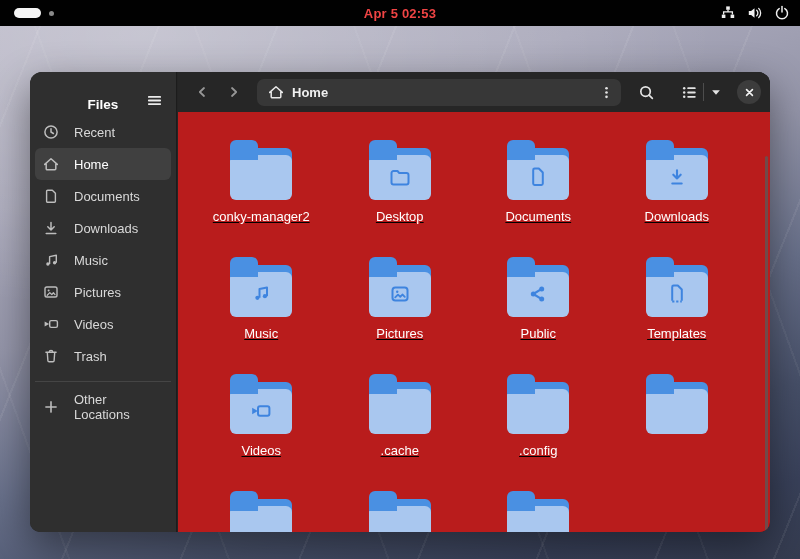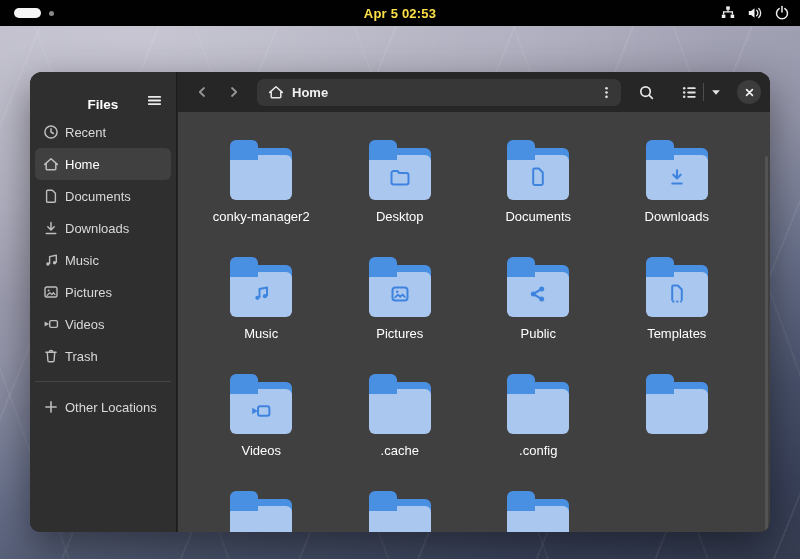--- a/index.html
+++ b/index.html
@@ -10,21 +10,21 @@
   .wallpaper { position:absolute; inset:0;
     background:
       repeating-linear-gradient(112deg, rgba(255,255,255,0) 0 46px, rgba(255,255,255,.07) 46px 48px, rgba(255,255,255,0) 48px 110px),
       repeating-linear-gradient(70deg, rgba(255,255,255,0) 0 64px, rgba(255,255,255,.05) 64px 66px, rgba(255,255,255,0) 66px 150px),
       radial-gradient(130% 90% at 18% 6%, rgba(255,255,255,.28) 0%, rgba(255,255,255,0) 55%),
       linear-gradient(163deg, #b6b4c4 0%, #a9a8ba 26%, #9495a9 44%, #68708a 62%, #475069 78%, #39415a 90%, #353c50 100%);
   }
 
   
   .topbar { position:absolute; left:0; top:0; width:800px; height:26px;
-    background:#010101; display:flex; align-items:center; color:#fde047; z-index:50; }
+    background:#010101; display:flex; align-items:center; color:#ef4444; z-index:50; }
   .ws-area { position:absolute; left:14px; display:flex; align-items:center; gap:8px; }
   .ws-pill { width:27px; height:10px; border-radius:6px; background:#f5f5f5; }
   .ws-dot  { width:5px; height:5px; border-radius:50%; background:#8a8a8a; }
   .clock { position:absolute; left:0; right:0; text-align:center;
     font-size:13px; font-weight:bold; letter-spacing:.2px; }
   .tray { position:absolute; right:10px; display:flex; align-items:center; gap:10px; }
   .tray .ticon { width:17px; height:17px; display:flex; align-items:center; justify-content:center; color:#efefef; }
   .ticon svg { width:16px; height:16px; }
 
   
@@ -33,21 +33,21 @@
     box-shadow:0 14px 40px rgba(0,0,0,.45); background:#242424; }
 
   
   .sidebar { position:absolute; left:0; top:0; width:147px; height:100%;
     background:#2f2f2f; border-right:1px solid #1c1c1c; }
   .sidebar-header { height:40px; display:flex; align-items:flex-end; justify-content:center; position:relative; }
   .sidebar-title { color:#ffffff; font-size:13.5px; font-weight:bold; }
   .hamburger-btn { position:absolute; right:10px; width:24px; height:24px; border-radius:5px;
     display:flex; align-items:center; justify-content:center; color:#ececec; }
   .side-list { padding:4px 5px 0 5px; }
-  .side-item { height:32px; display:flex; align-items:center; gap:6px; padding:0 8px;
+  .side-item { height:32px; display:flex; align-items:center; gap:15px; padding:0 8px;
     border-radius:6px; color:#d9d9d9; font-size:13px; }
   .side-item.selected { background:#404040; color:#ffffff; }
   .side-item .sicon { width:16px; height:16px; color:#bdbdbd; flex:0 0 16px; display:flex; }
   .side-item .sicon svg { width:16px; height:16px; }
   .side-divider { height:1px; background:#454545; margin:9px 0 9px 0; }
 
   
   .main { position:absolute; left:148px; right:0; top:0; bottom:0; background:#242424; }
   .headerbar { position:absolute; left:0; right:0; top:0; height:40px; background:#262626;
     display:flex; align-items:center; }
@@ -66,21 +66,21 @@
     justify-content:center; color:#e3e3e3; border-radius:6px; }
   .view-split { display:flex; align-items:center; margin-left:16px; height:26px; }
   .view-btn { width:28px; height:26px; display:flex; align-items:center; justify-content:center;
     color:#e3e3e3; }
   .view-sep { width:1px; height:18px; background:#4d4d4d; }
   .caret-btn { width:24px; height:26px; display:flex; align-items:center; justify-content:center; color:#e3e3e3; }
   .close-btn { width:24px; height:24px; margin:0 9px 0 9px; border-radius:50%; background:#3c3c3c;
     display:flex; align-items:center; justify-content:center; color:#f2f2f2; }
 
   
-  .content { position:absolute; left:0; right:0; top:40px; bottom:0; overflow:hidden; background:#404040; }
+  .content { position:absolute; left:0; right:0; top:40px; bottom:0; overflow:hidden; background:#b91c1c;text-decoration:underline; }
   .grid { display:grid; grid-template-columns:repeat(4,1fr); grid-auto-rows:117px;
     padding:26px 24px 0 14px; }
   .folder-cell { display:flex; flex-direction:column; align-items:center; width:118px;
     justify-self:center; }
   .folder-cell svg.ficon { width:66px; height:64px; display:block; }
   .folder-label { margin-top:7px; font-size:13px; color:#ffffff; text-align:center;
     white-space:nowrap; }
 
   .scrollbar { position:absolute; right:2px; top:44px; width:3px; height:386px;
     background:#5a5a5a; border-radius:2px; opacity:.75; }

